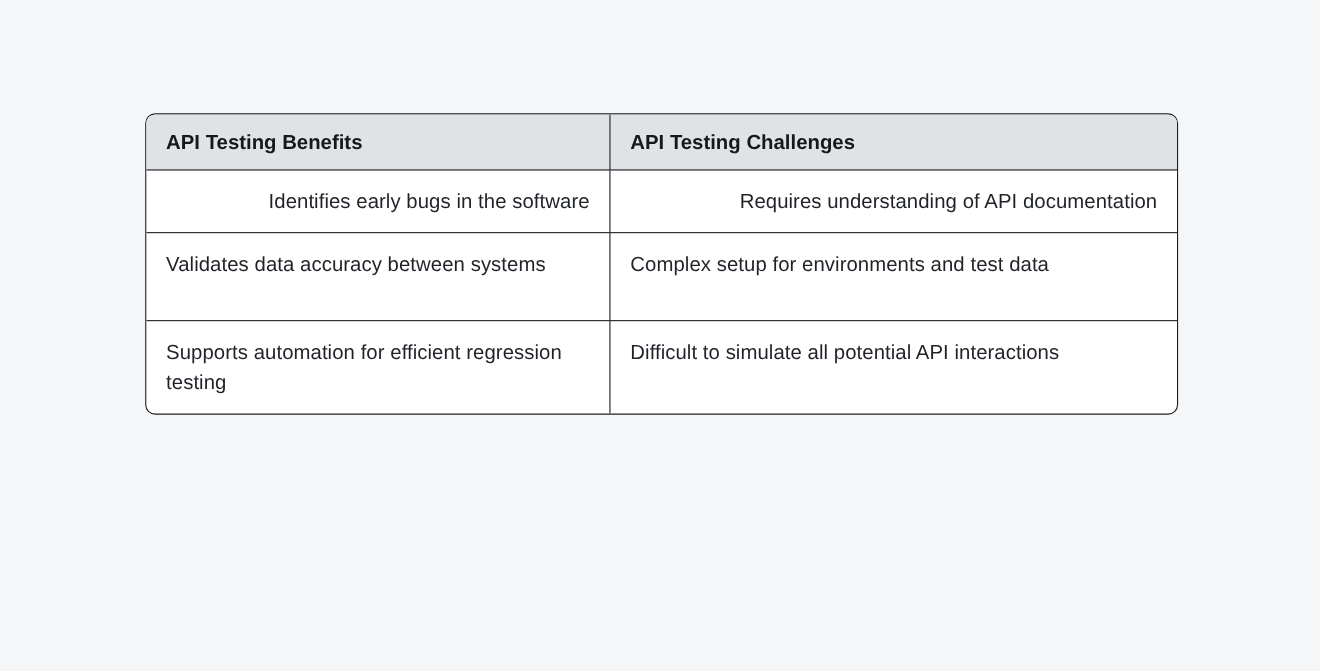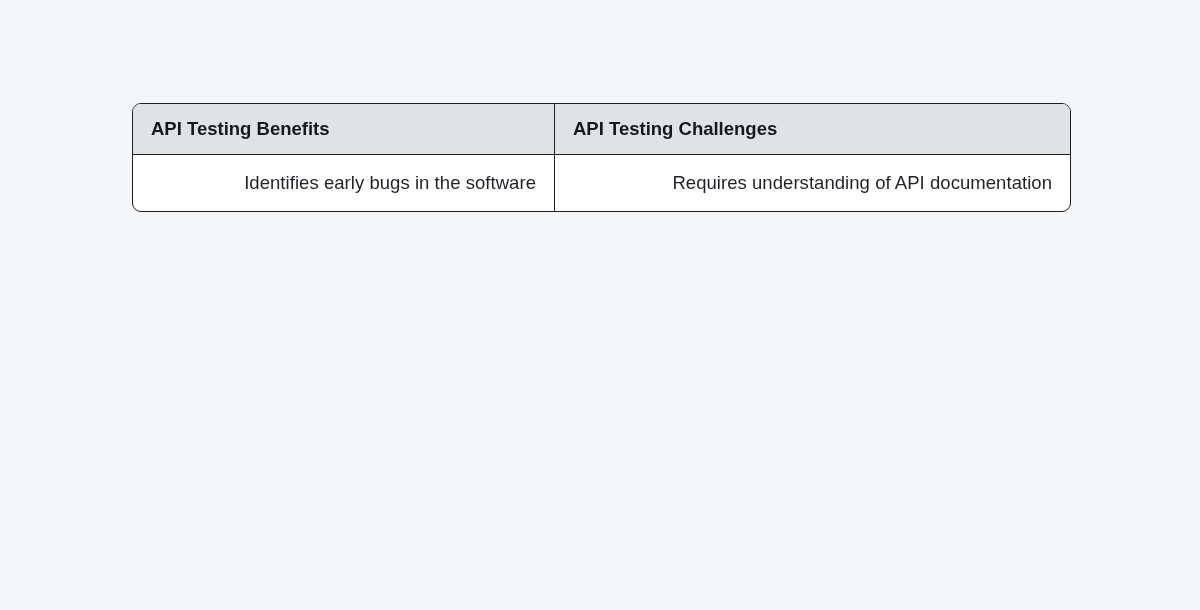--- a/index.html
+++ b/index.html
@@ -118,20 +118,36 @@
         <tr class="r-single">
           <td>
             <span class="cell-text">Identifies early bugs in the software</span>
           </td>
           <td class="col-div">
             <span class="cell-text">Requires understanding of API documentation</span>
           </td>
         </tr>
 
 
+        <tr class="r-double">
+          <td>
+            <span class="cell-text">Validates data accuracy between systems</span>
+          </td>
+          <td class="col-div">
+            <span class="cell-text">Complex setup for environments and test data</span>
+          </td>
+        </tr>
 
+        <tr class="r-double">
+          <td>
+            <span class="cell-text">Supports automation for efficient regression testing</span>
+          </td>
+          <td class="col-div">
+            <span class="cell-text">Difficult to simulate all potential API interactions</span>
+          </td>
+        </tr>
 
 
       </tbody>
     </table>
   </div>
 
 </div>
 
 </body></html>

